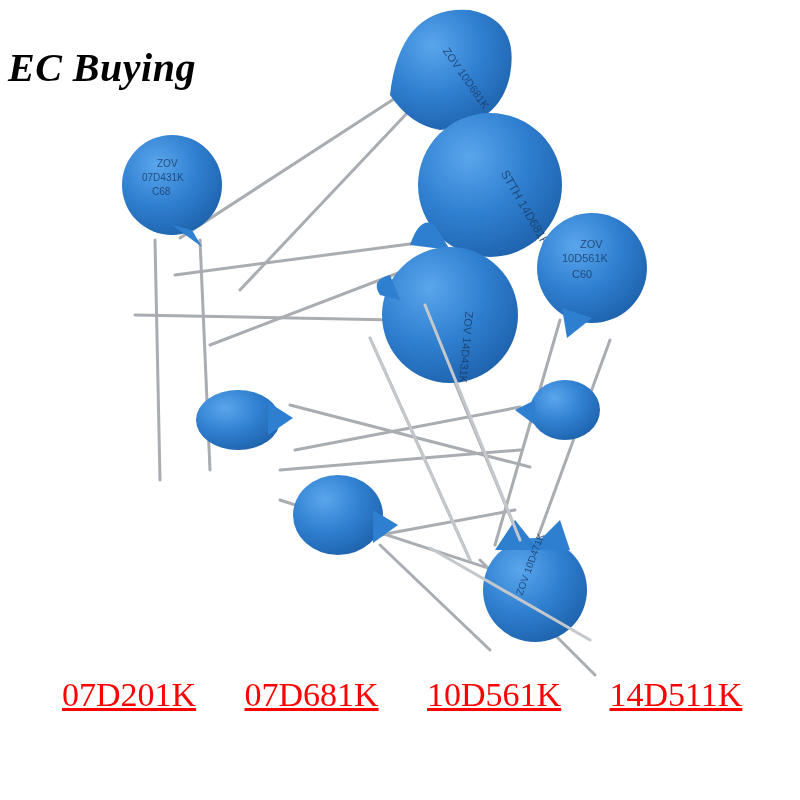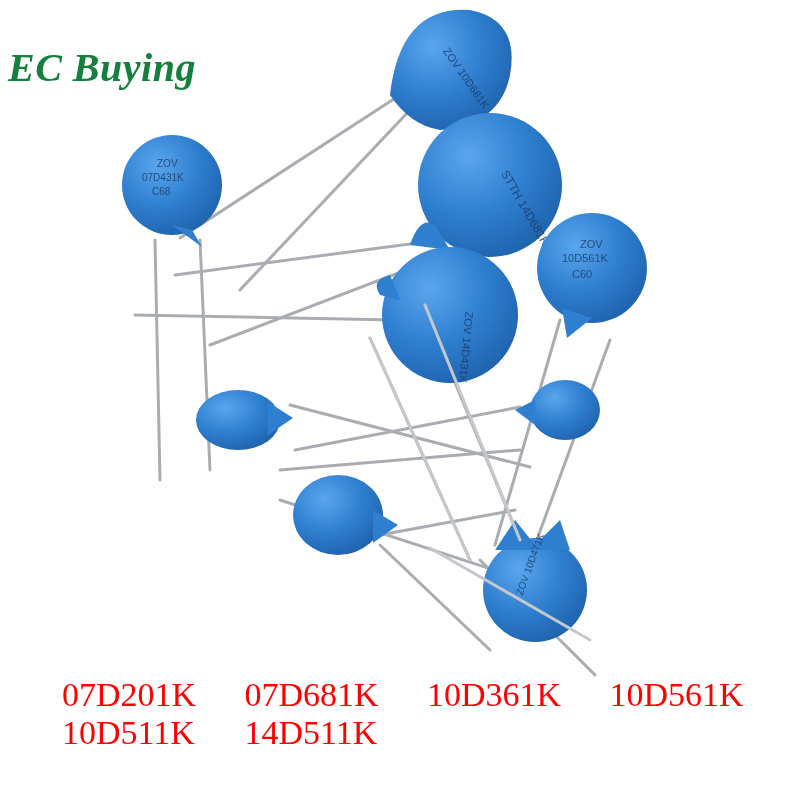--- a/index.html
+++ b/index.html
@@ -1,29 +1,29 @@
 <!DOCTYPE html>
 <html><head>
   <meta charset="utf-8">
   <style>
     html, body { margin: 0; padding: 0; background: #ffffff; }
     body { width: 800px; height: 800px; position: relative; overflow: hidden; }
     .brand {
       position: absolute; left: 8px; top: 44px;
       font-family: "Liberation Serif", serif; font-style: italic; font-weight: bold;
-      font-size: 40px; color: #15803d; letter-spacing: 0.5px;
+      font-size: 40px; color: #000000; letter-spacing: 0.5px;
     }
     .photo { position: absolute; left: 0; top: 0; width: 800px; height: 680px; }
     .models {
       position: absolute; left: 62px; top: 676px; width: 730px;
       display: grid; grid-template-columns: repeat(4, 1fr);
       font-family: "Liberation Serif", serif; color: #ff0000;
       font-size: 34px; line-height: 38px; row-gap: 0;
     }
-    .models span { white-space: nowrap; }
+    .models span { white-space: nowrap; text-decoration: underline; }
     .mark { font-family: "Liberation Sans", sans-serif; fill: #1b3f6e; opacity: 0.85; }
   </style>
 </head>
 <body>
 
 <div class="brand">EC Buying</div>
 
 <svg class="photo" viewBox="0 0 800 680" xmlns="http://www.w3.org/2000/svg">
   <defs>
     <radialGradient id="disc" cx="35%" cy="30%" r="75%">
@@ -105,17 +105,15 @@
   <g stroke="#c4c8cc" stroke-width="3" stroke-linecap="round">
     <line x1="425" y1="305" x2="520" y2="540"></line>
     <line x1="370" y1="338" x2="470" y2="560"></line>
     <line x1="430" y1="548" x2="590" y2="640"></line>
   </g>
 </svg>
 
 <div class="models">
   <span>07D201K</span>
   <span>07D681K</span>
-  <span>10D361K</span>
   <span>10D561K</span>
-  <span>10D511K</span>
   <span>14D511K</span>
 </div>
 
 </body></html>

